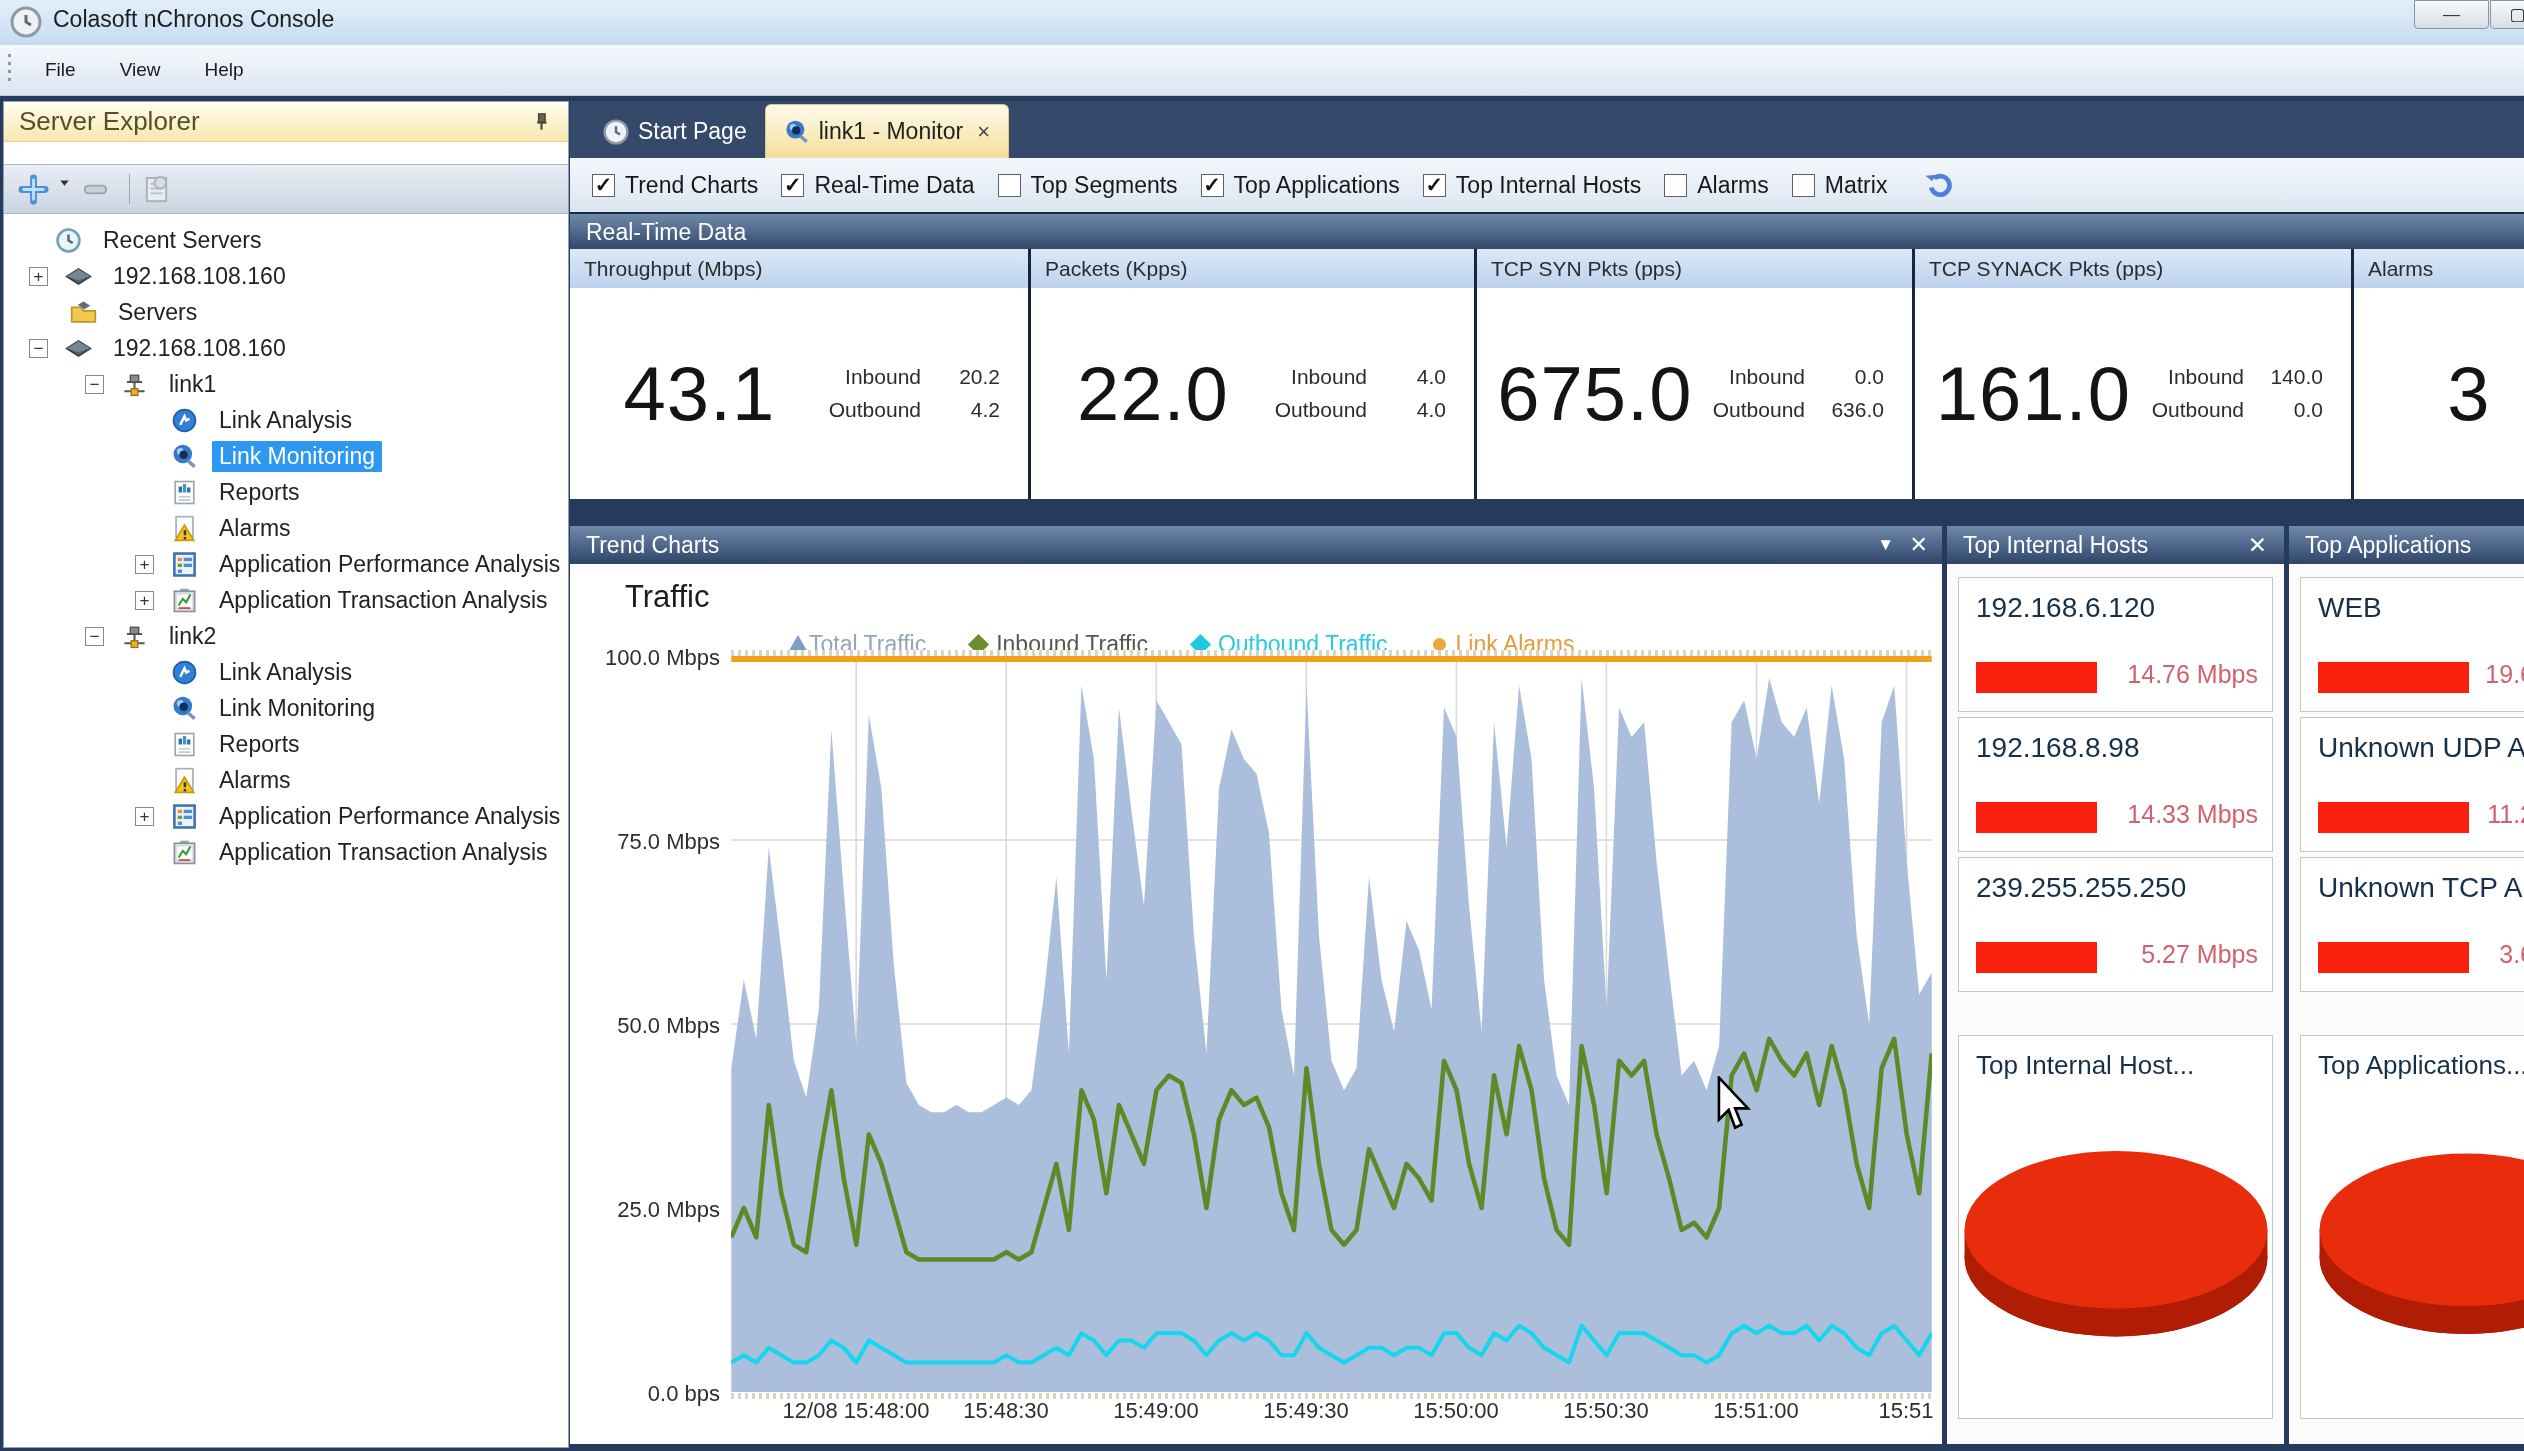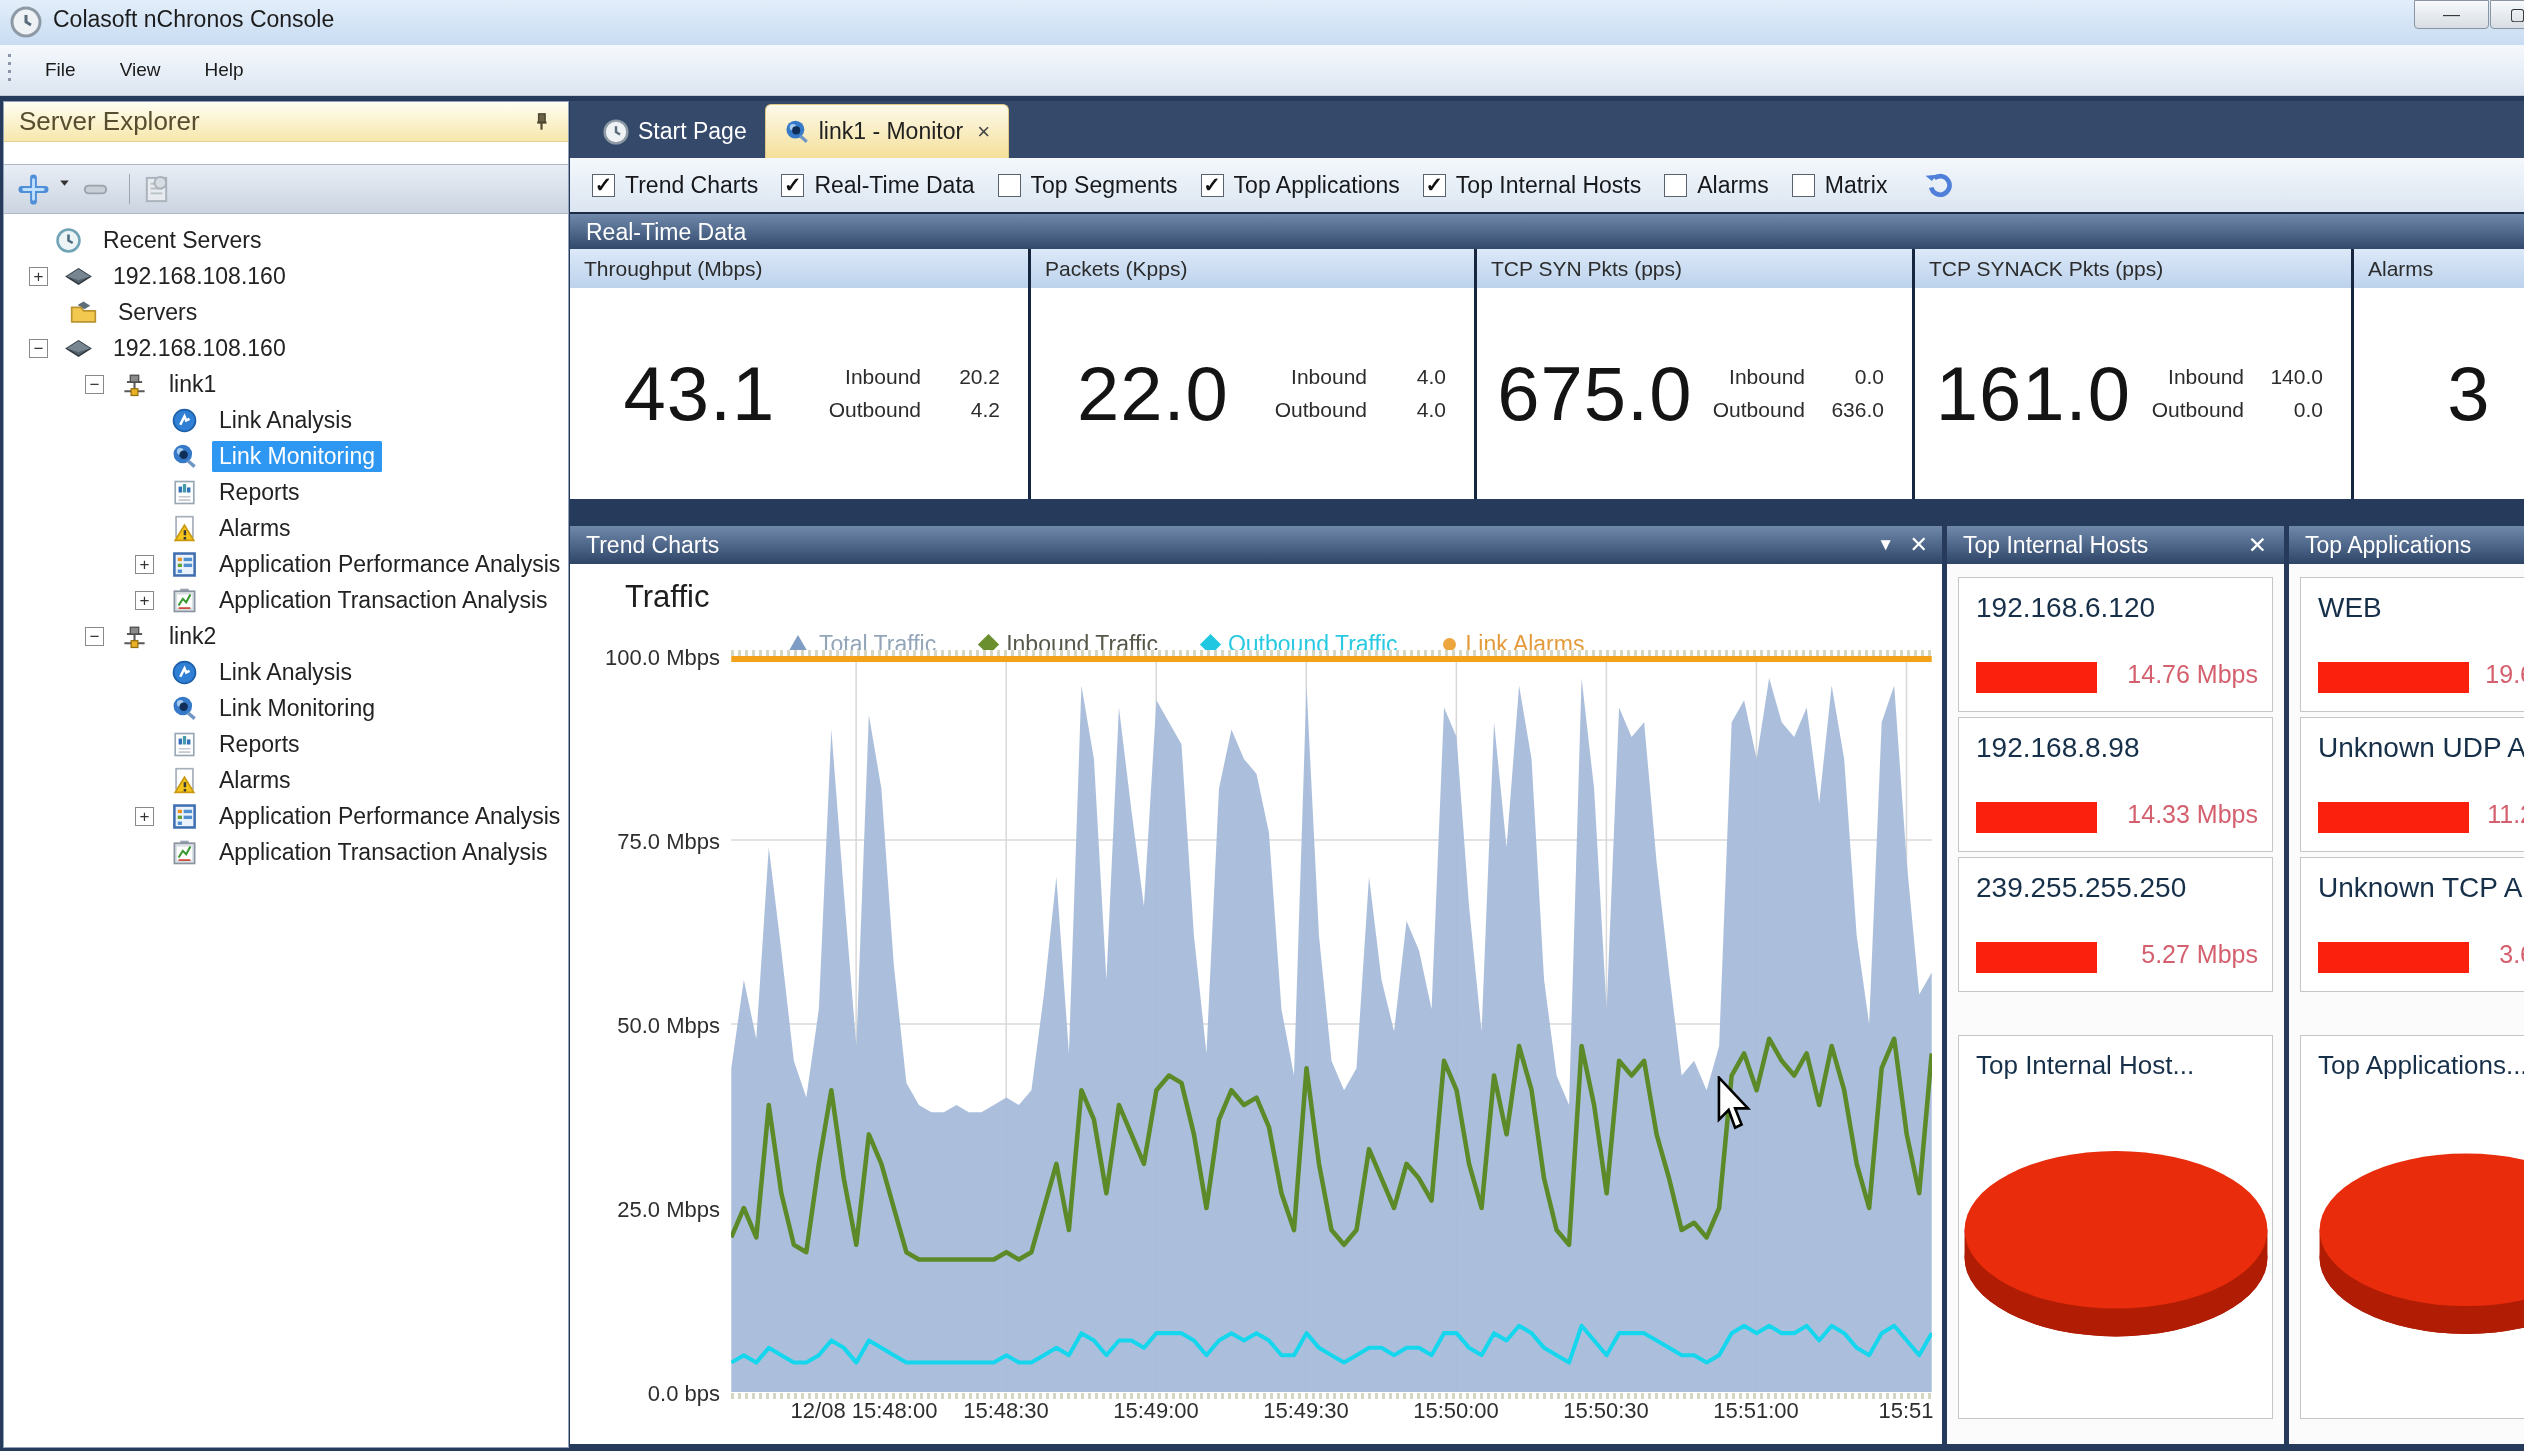--- a/index.html
+++ b/index.html
@@ -446,21 +446,21 @@
     </div>
 
   <div class="trend">
     <div class="trend-h sec-header">
       <span>Trend Charts</span>
       <span class="hic" style="right:48px;font-size:17px;">▼</span>
       <span class="hic" style="right:14px;">✕</span>
     </div>
     <div class="chart-title">Traffic</div>
     <div class="legend" id="legend">
-        <div style="display: flex; align-items: center; gap: 10px; margin-right: 33px;">
+        <div style="display: flex; align-items: center; margin-right: 33px;">
           <div class="lg-t" style="border-bottom-color: rgb(127, 156, 197);"></div>
           <span style="color: rgb(147, 165, 184);">Total Traffic</span>
         </div>
         <div style="display: flex; align-items: center; gap: 10px; margin-right: 33px;">
           <div class="lg-d" style="background: rgb(107, 143, 46);"></div>
           <span style="color: rgb(85, 88, 74);">Inbound Traffic</span>
         </div>
         <div style="display: flex; align-items: center; gap: 10px; margin-right: 33px;">
           <div class="lg-d" style="background: rgb(31, 200, 224);"></div>
           <span style="color: rgb(41, 201, 226);">Outbound Traffic</span>
@@ -471,21 +471,21 @@
         </div>
       </div>
     <div id="ylabels">
         <div class="ylab" style="left: 4px; top: 119px;">100.0 Mbps</div>
         <div class="ylab" style="left: 4px; top: 303px;">75.0 Mbps</div>
         <div class="ylab" style="left: 4px; top: 487px;">50.0 Mbps</div>
         <div class="ylab" style="left: 4px; top: 671px;">25.0 Mbps</div>
         <div class="ylab" style="left: 4px; top: 855px;">0.0 bps</div>
       </div>
     <div id="xlabels">
-        <div class="xlab" style="left: 213px;">12/08 15:48:00</div>
+        <div class="xlab" style="left: 205px;">12/08 15:48:00</div>
         <div class="xlab" style="left: 355px;">15:48:30</div>
         <div class="xlab" style="left: 505px;">15:49:00</div>
         <div class="xlab" style="left: 655px;">15:49:30</div>
         <div class="xlab" style="left: 805px;">15:50:00</div>
         <div class="xlab" style="left: 955px;">15:50:30</div>
         <div class="xlab" style="left: 1105px;">15:51:00</div>
         <div class="xlab" style="left: 1255px;">15:51</div>
       </div>
     <div class="tickstrip" style="top:124px;"></div>
     <div class="plot" id="plotwrap"><svg width="1201" height="736" viewBox="0 0 2378 1458">

